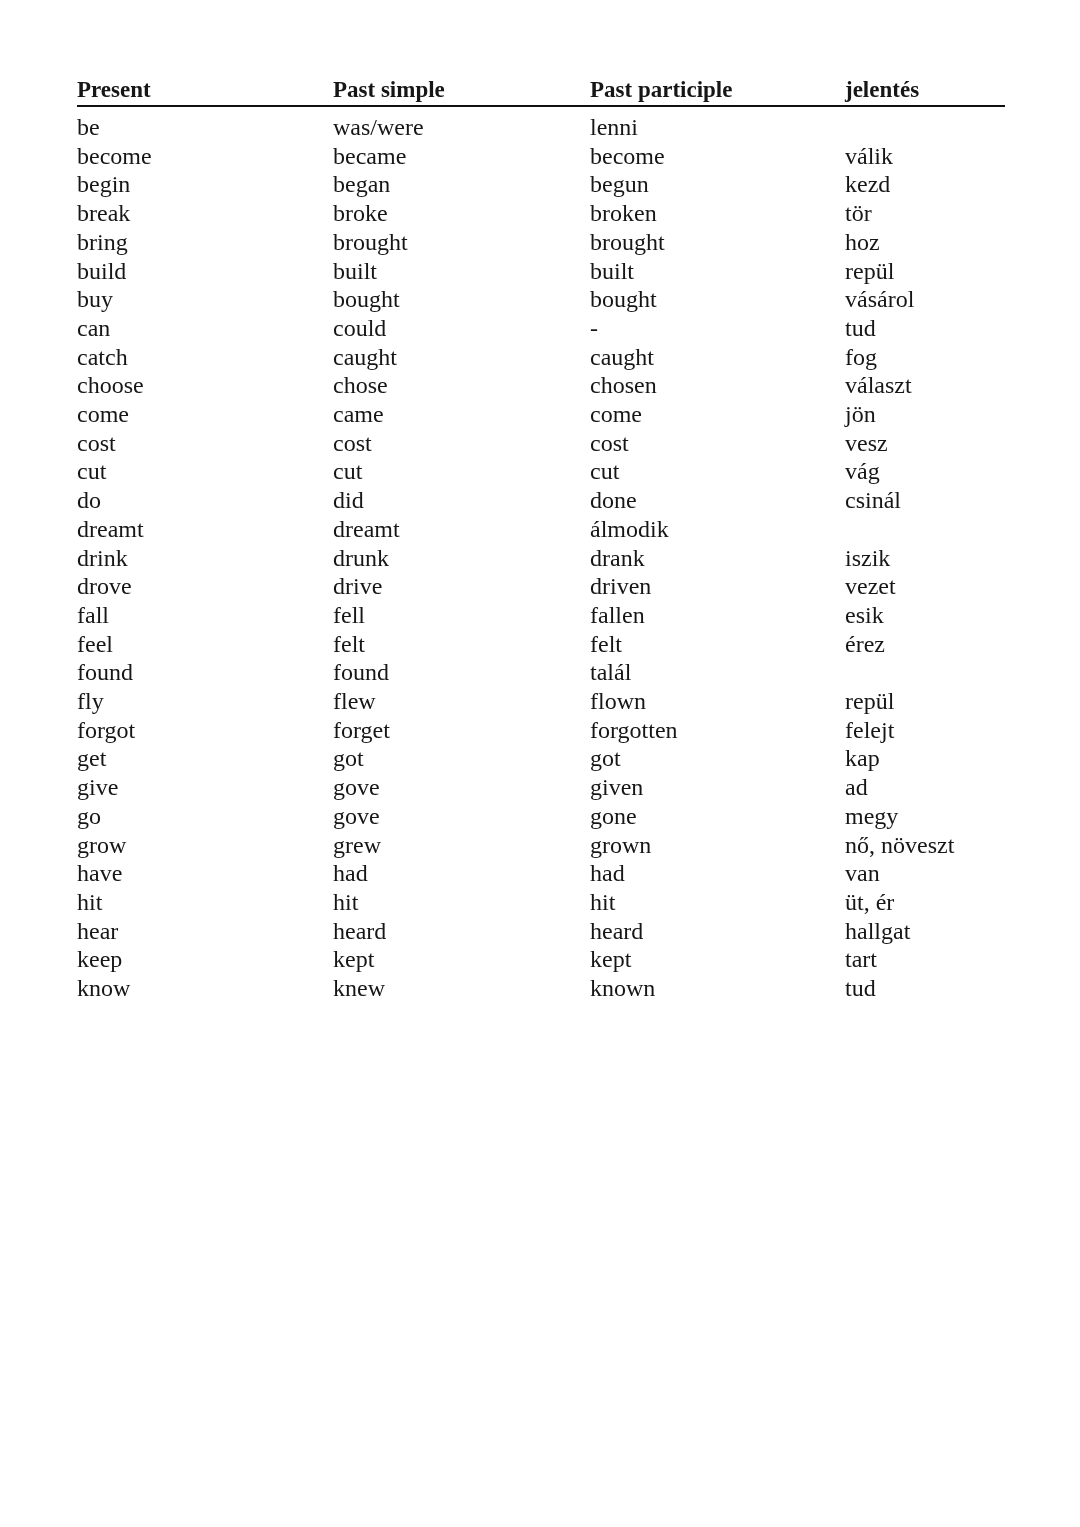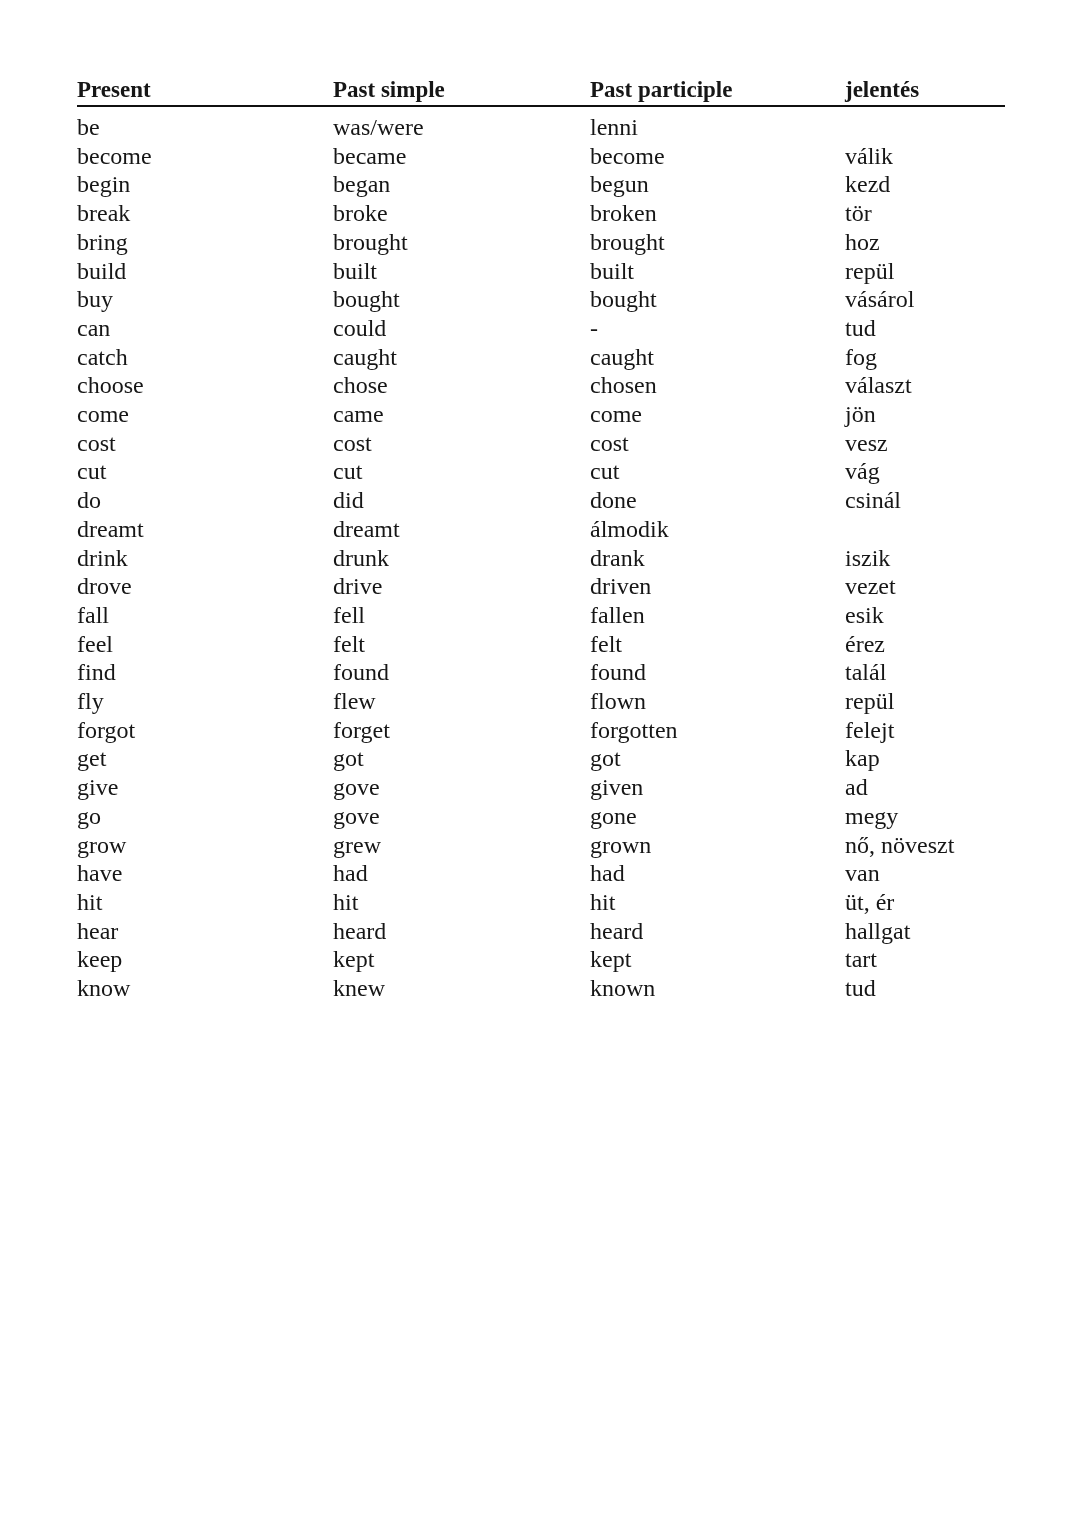--- a/index.html
+++ b/index.html
@@ -193,21 +193,20 @@
   </div>
 
   <div class="row">
     <span class="cell">feel</span>
     <span class="cell">felt</span>
     <span class="cell">felt</span>
     <span class="cell">érez</span>
   </div>
 
   <div class="row">
-    <span class="cell">find</span>
     <span class="cell">found</span>
     <span class="cell">found</span>
     <span class="cell">talál</span>
   </div>
 
   <div class="row">
     <span class="cell">fly</span>
     <span class="cell">flew</span>
     <span class="cell">flown</span>
     <span class="cell">repül</span>

